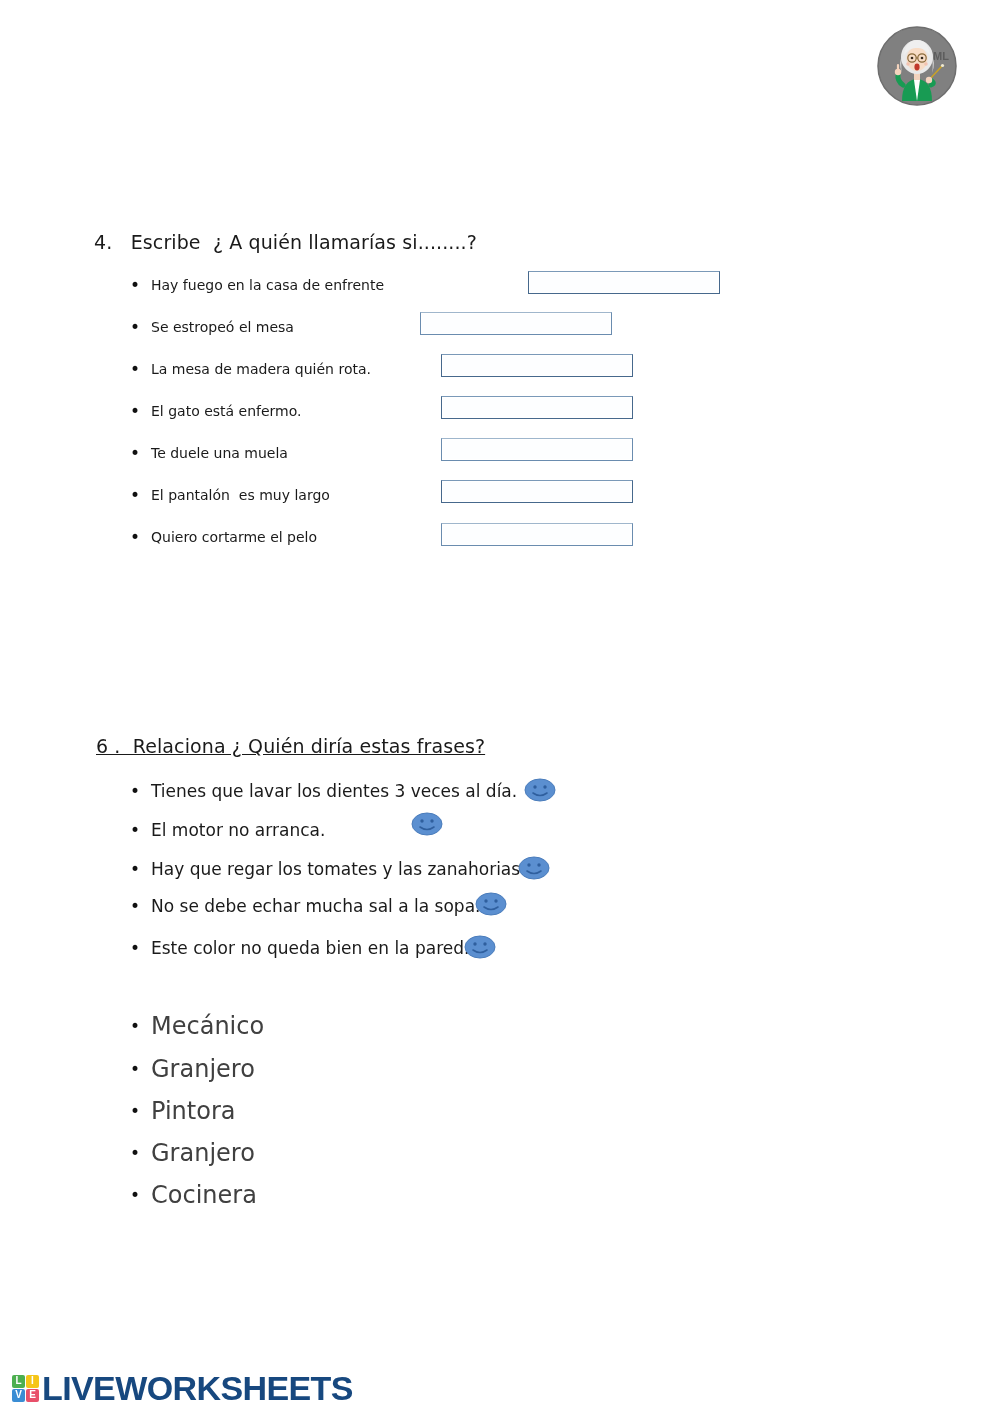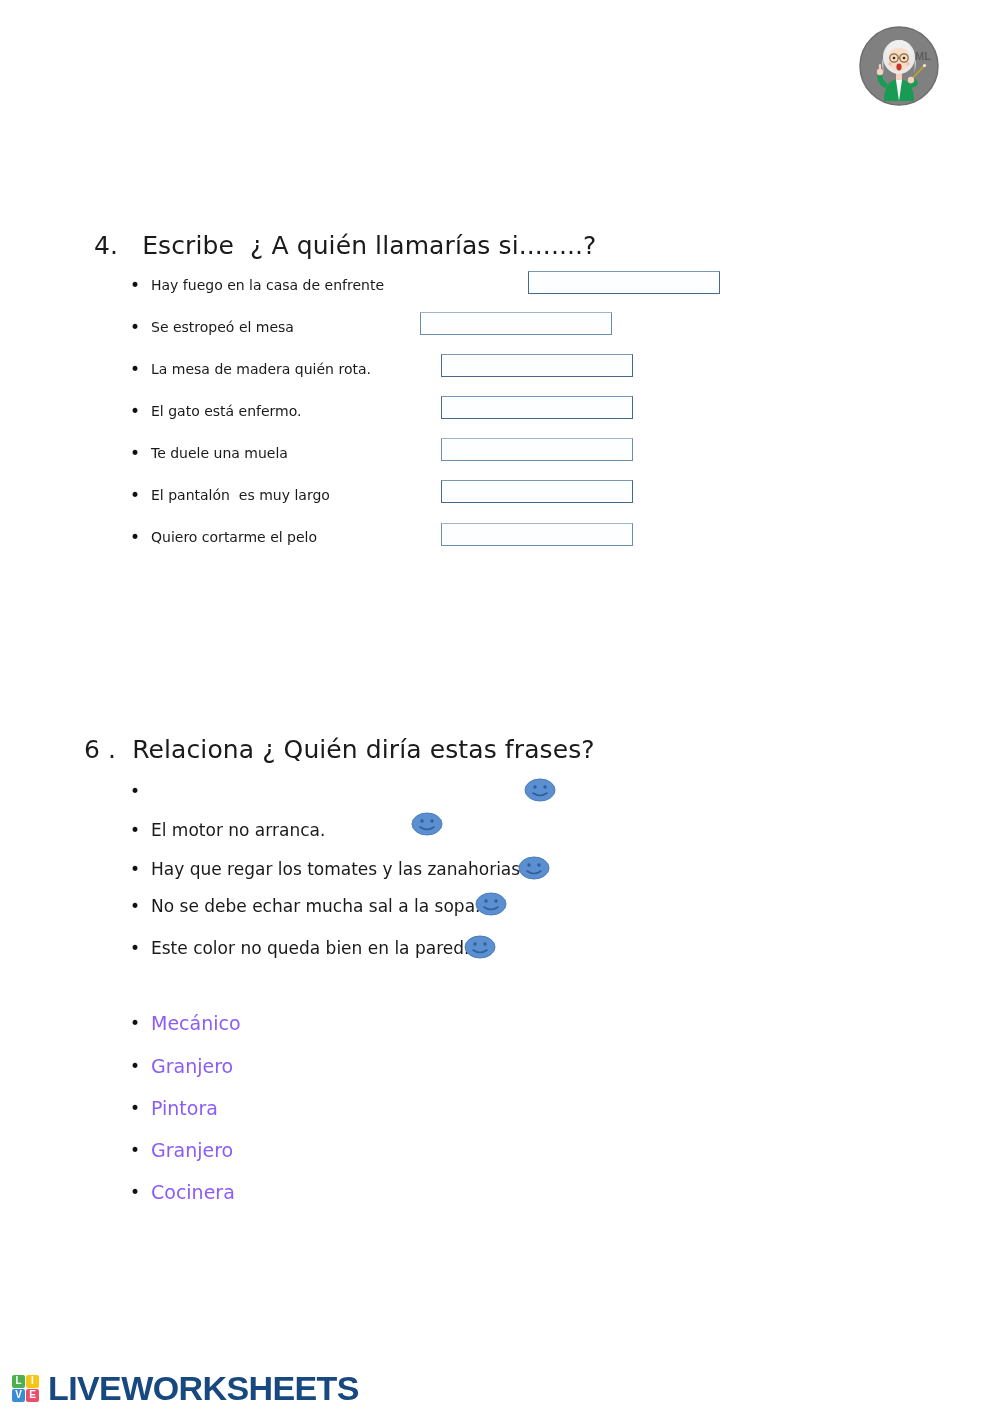--- a/index.html
+++ b/index.html
@@ -9,31 +9,31 @@
     height: 1413px;
     background: #ffffff;
     font-family: "DejaVu Sans", sans-serif;
     position: relative;
     overflow: hidden;
   }
 
   
   #avatar-wrap {
     position: absolute;
-    left: 858px; top: 25px;
+    left: 876px; top: 25px;
     width: 82px; height: 82px;
   }
   #avatar-wrap svg { display: block; }
 
   
   .qblock { position: absolute; left: 0; top: 0; width: 100%; }
 
   .q-heading {
     position: absolute;
-    font-size: 25px;
+    font-size: 19px;
     color: #1a1a1a;
     white-space: pre;
     letter-spacing: 0.1px;
   }
 
   .row {
     position: absolute;
     display: flex;
     align-items: center;
     height: 26px;
@@ -72,22 +72,22 @@
   .smiley svg { display: block; }
 
   
   .option-row {
     position: absolute;
     display: flex;
     align-items: center;
   }
   .option-row .bullet { flex: 0 0 21px; }
   .option-text {
-    font-size: 19px;
-    color: #8b5cf6;
+    font-size: 24px;
+    color: #404040;
     white-space: pre;
   }
 
   
   #footer-logo {
     position: absolute;
     left: 12px; top: 1368px;
     display: flex;
     align-items: center;
     height: 40px;
@@ -110,21 +110,20 @@
     border-radius: 2px;
     line-height: 1;
   }
   #lw-wordmark {
     font-family: "Liberation Sans", sans-serif;
     font-weight: 700;
     font-size: 34px;
     letter-spacing: -0.6px;
     color: #17487f;
     line-height: 1;
-    margin-left: 6px;
   }
 </style>
 </head>
 <body>
 
 <div id="avatar-wrap">
   <svg width="82" height="82" viewBox="0 0 82 82">
     <circle cx="41" cy="41" r="39" fill="#808080" stroke="#6e6e6e" stroke-width="1.5"></circle>
 
     <text x="57" y="35" font-family="Liberation Sans, sans-serif" font-size="11" fill="#5d5d5d" font-weight="700">ML</text>
@@ -209,24 +208,25 @@
 
   <div class="row" style="left:130px; top:524px;">
     <span class="bullet">•</span>
     <span class="row-text">Quiero cortarme el pelo</span>
   </div>
   <input class="answer-box" type="text" style="left: 441px; top: 523px; width: 192px; height: 23px;" placeholder="">
 </section>
 
 <section class="qblock">
 
-  <div class="q-heading" style="left:84px; top:735px;">6 .  Relaciona ¿ Quién diría estas frases?</div>
+  <div class="q-heading" style="left:96px; top:735px;text-decoration:underline;">6 .  Relaciona ¿ Quién diría estas frases?</div>
 
   <div class="row" style="left:130px; top:778px;">
     <span class="bullet">•</span>
+    <span class="row-text small">Tienes que lavar los dientes 3 veces al día.</span>
   </div>
   <div class="smiley" style="left:524px; top:778px;">
     <svg width="32" height="24" viewBox="0 0 32 24">
       <ellipse cx="16" cy="12" rx="15" ry="11" fill="#5b8fd0" stroke="#4a7cbb" stroke-width="1"></ellipse>
       <circle cx="11" cy="9" r="1.7" fill="#2f5f9e"></circle>
       <circle cx="21" cy="9" r="1.7" fill="#2f5f9e"></circle>
       <path d="M9 15 Q16 20 23 15" fill="none" stroke="#2f5f9e" stroke-width="1.6" stroke-linecap="round"></path>
     </svg>
   </div>
 

